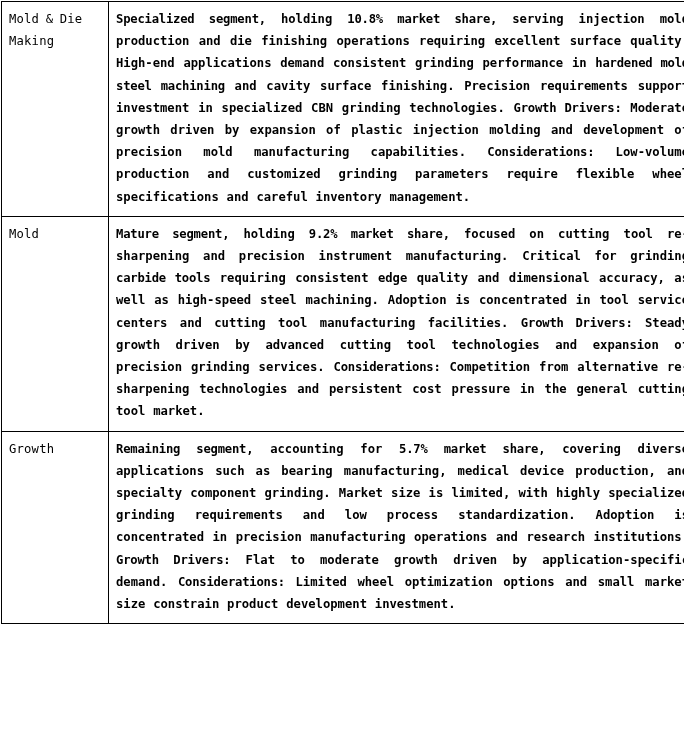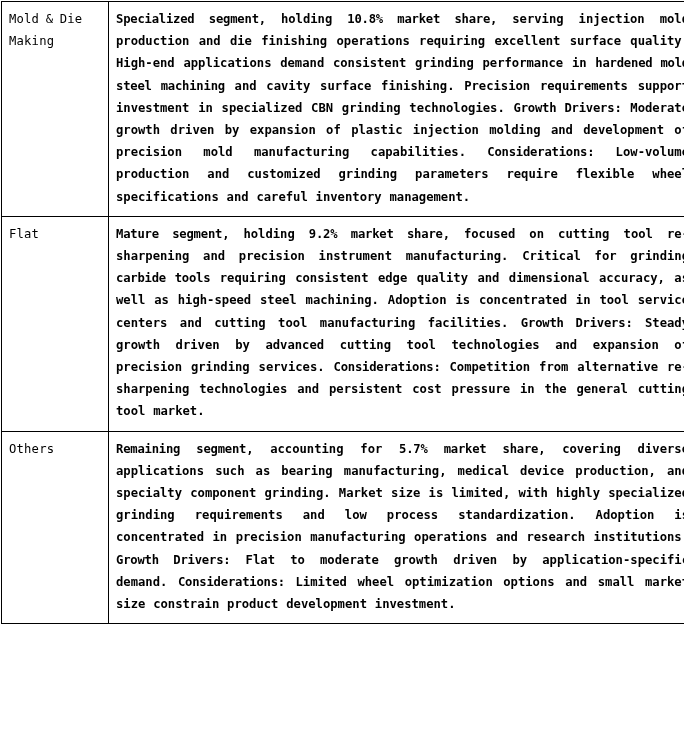--- a/index.html
+++ b/index.html
@@ -55,22 +55,22 @@
 <body>
 
 <div class="page">
   <table class="segments">
     <tbody>
       <tr>
         <td class="seg-name">Mold &amp; Die Making</td>
         <td class="seg-desc"><span class="b">Specialized segment,</span><span class="t"> holding </span><span class="b">10.8% market share,</span><span class="t"> serving injection mold production and die finishing operations requiring excellent surface quality. High-end applications demand consistent grinding performance in </span><span class="b">hardened mold steel machining</span><span class="t"> and cavity surface finishing. Precision requirements support investment in specialized CBN grinding technologies. </span><span class="b">Growth Drivers:</span><span class="t"> Moderate growth driven by expansion of plastic injection molding and development of precision mold manufacturing capabilities. </span><span class="b">Considerations:</span><span class="t"> Low-volume production and customized grinding parameters require flexible wheel specifications and careful inventory management.</span></td>
       </tr>
       <tr>
-        <td class="seg-name">Flat</td>
+        <td class="seg-name">Mold</td>
         <td class="seg-desc"><span class="b">Mature segment,</span><span class="t"> holding </span><span class="b">9.2% market share,</span><span class="t"> focused on cutting tool re-sharpening and precision instrument manufacturing. Critical for grinding </span><span class="b">carbide tools</span><span class="t"> requiring consistent edge quality and dimensional accuracy, as well as high-speed steel machining. Adoption is concentrated in tool service centers and cutting tool manufacturing facilities. </span><span class="b">Growth Drivers:</span><span class="t"> Steady growth driven by advanced cutting tool technologies and expansion of precision grinding services. </span><span class="b">Considerations:</span><span class="t"> Competition from alternative re-sharpening technologies and persistent cost pressure in the general cutting tool market.</span></td>
       </tr>
       <tr>
-        <td class="seg-name">Others</td>
+        <td class="seg-name">Growth</td>
         <td class="seg-desc"><span class="b">Remaining segment,</span><span class="t"> accounting for </span><span class="b">5.7% market share,</span><span class="t"> covering diverse applications such as bearing manufacturing, medical device production, and specialty component grinding. Market size is limited, with highly specialized grinding requirements and low process standardization. Adoption is concentrated in precision manufacturing operations and research institutions. </span><span class="b">Growth Drivers:</span><span class="t"> Flat to moderate growth driven by application-specific demand. </span><span class="b">Considerations:</span><span class="t"> Limited wheel optimization options and small market size constrain product development investment.</span></td>
       </tr>
     </tbody>
   </table>
 </div>
 
 </body></html>

